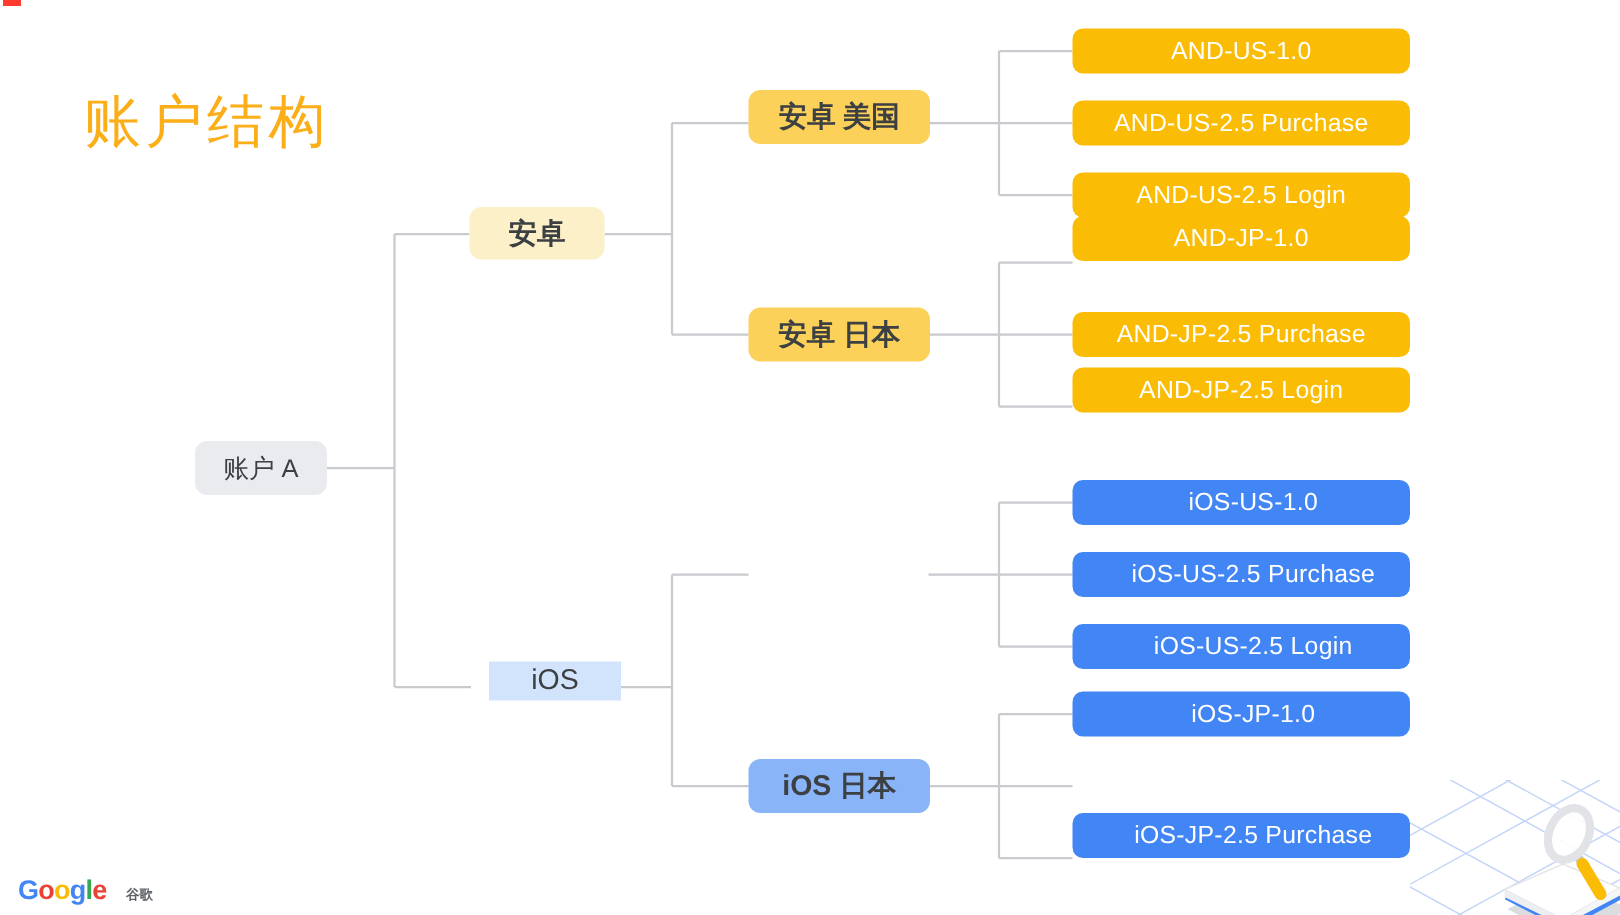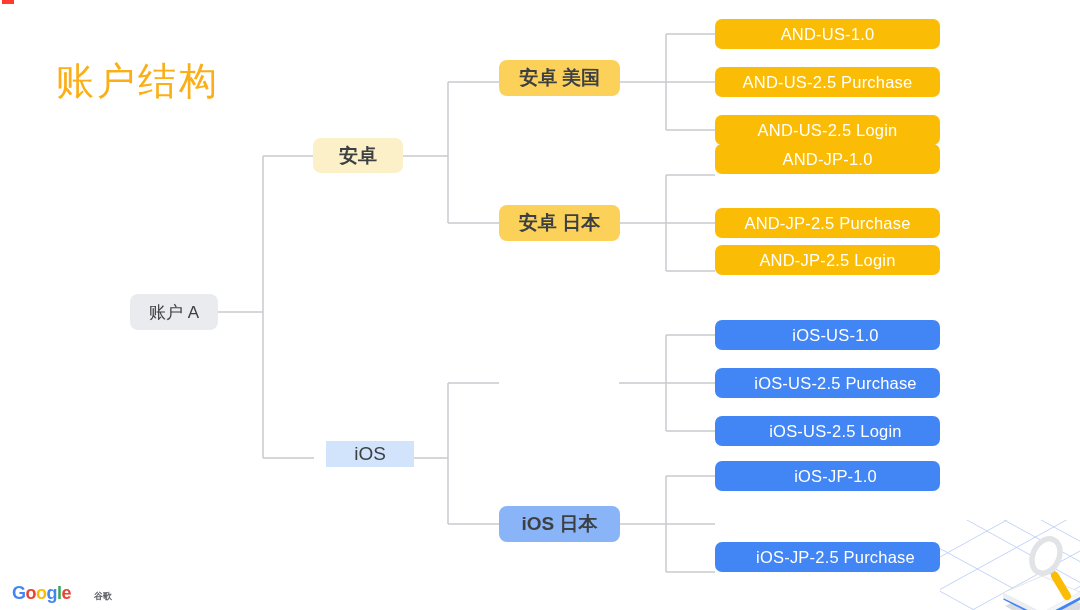--- a/index.html
+++ b/index.html
@@ -40,21 +40,21 @@
         color:var(--leaf-text);font-size:16.5px;font-weight:500;letter-spacing:.2px;}
   .leaf.gold{background:var(--gold);}
   .leaf.blue{background:var(--blue);padding-left:16px;}
   .l1{top:19px;}  .l2{top:67px;}  .l3{top:115px;text-align:center;}
   .l4{top:144px;} .l5{top:208px;} .l6{top:245px;}
   .l7{top:320px;} .l8{top:368px;} .l9{top:416px;}
   .l10{top:461px;} .l11{top:506px;margin-top:36px;} .l12{top:557px;}
 
   .footer-logo{position:absolute;left:12px;top:583px;display:flex;align-items:baseline;}
   .footer-logo .g-letter{font-size:18px;font-weight:600;letter-spacing:-0.5px;}
-  .footer-logo .g-suffix{font-size:9px;color:var(--logo-suffix);margin-left:23px;font-weight:600;font-family:Liberation Mono, monospace;}
+  .footer-logo .g-suffix{font-size:9px;color:var(--logo-suffix);margin-left:13px;font-weight:600;font-family:Liberation Mono, monospace;}
 
   .deco{position:absolute;left:940px;top:520px;width:140px;height:90px;overflow:hidden;}
 </style>
 </head>
 <body>
 
 <div class="stage">
 
   <div class="red-dash"></div>
 

